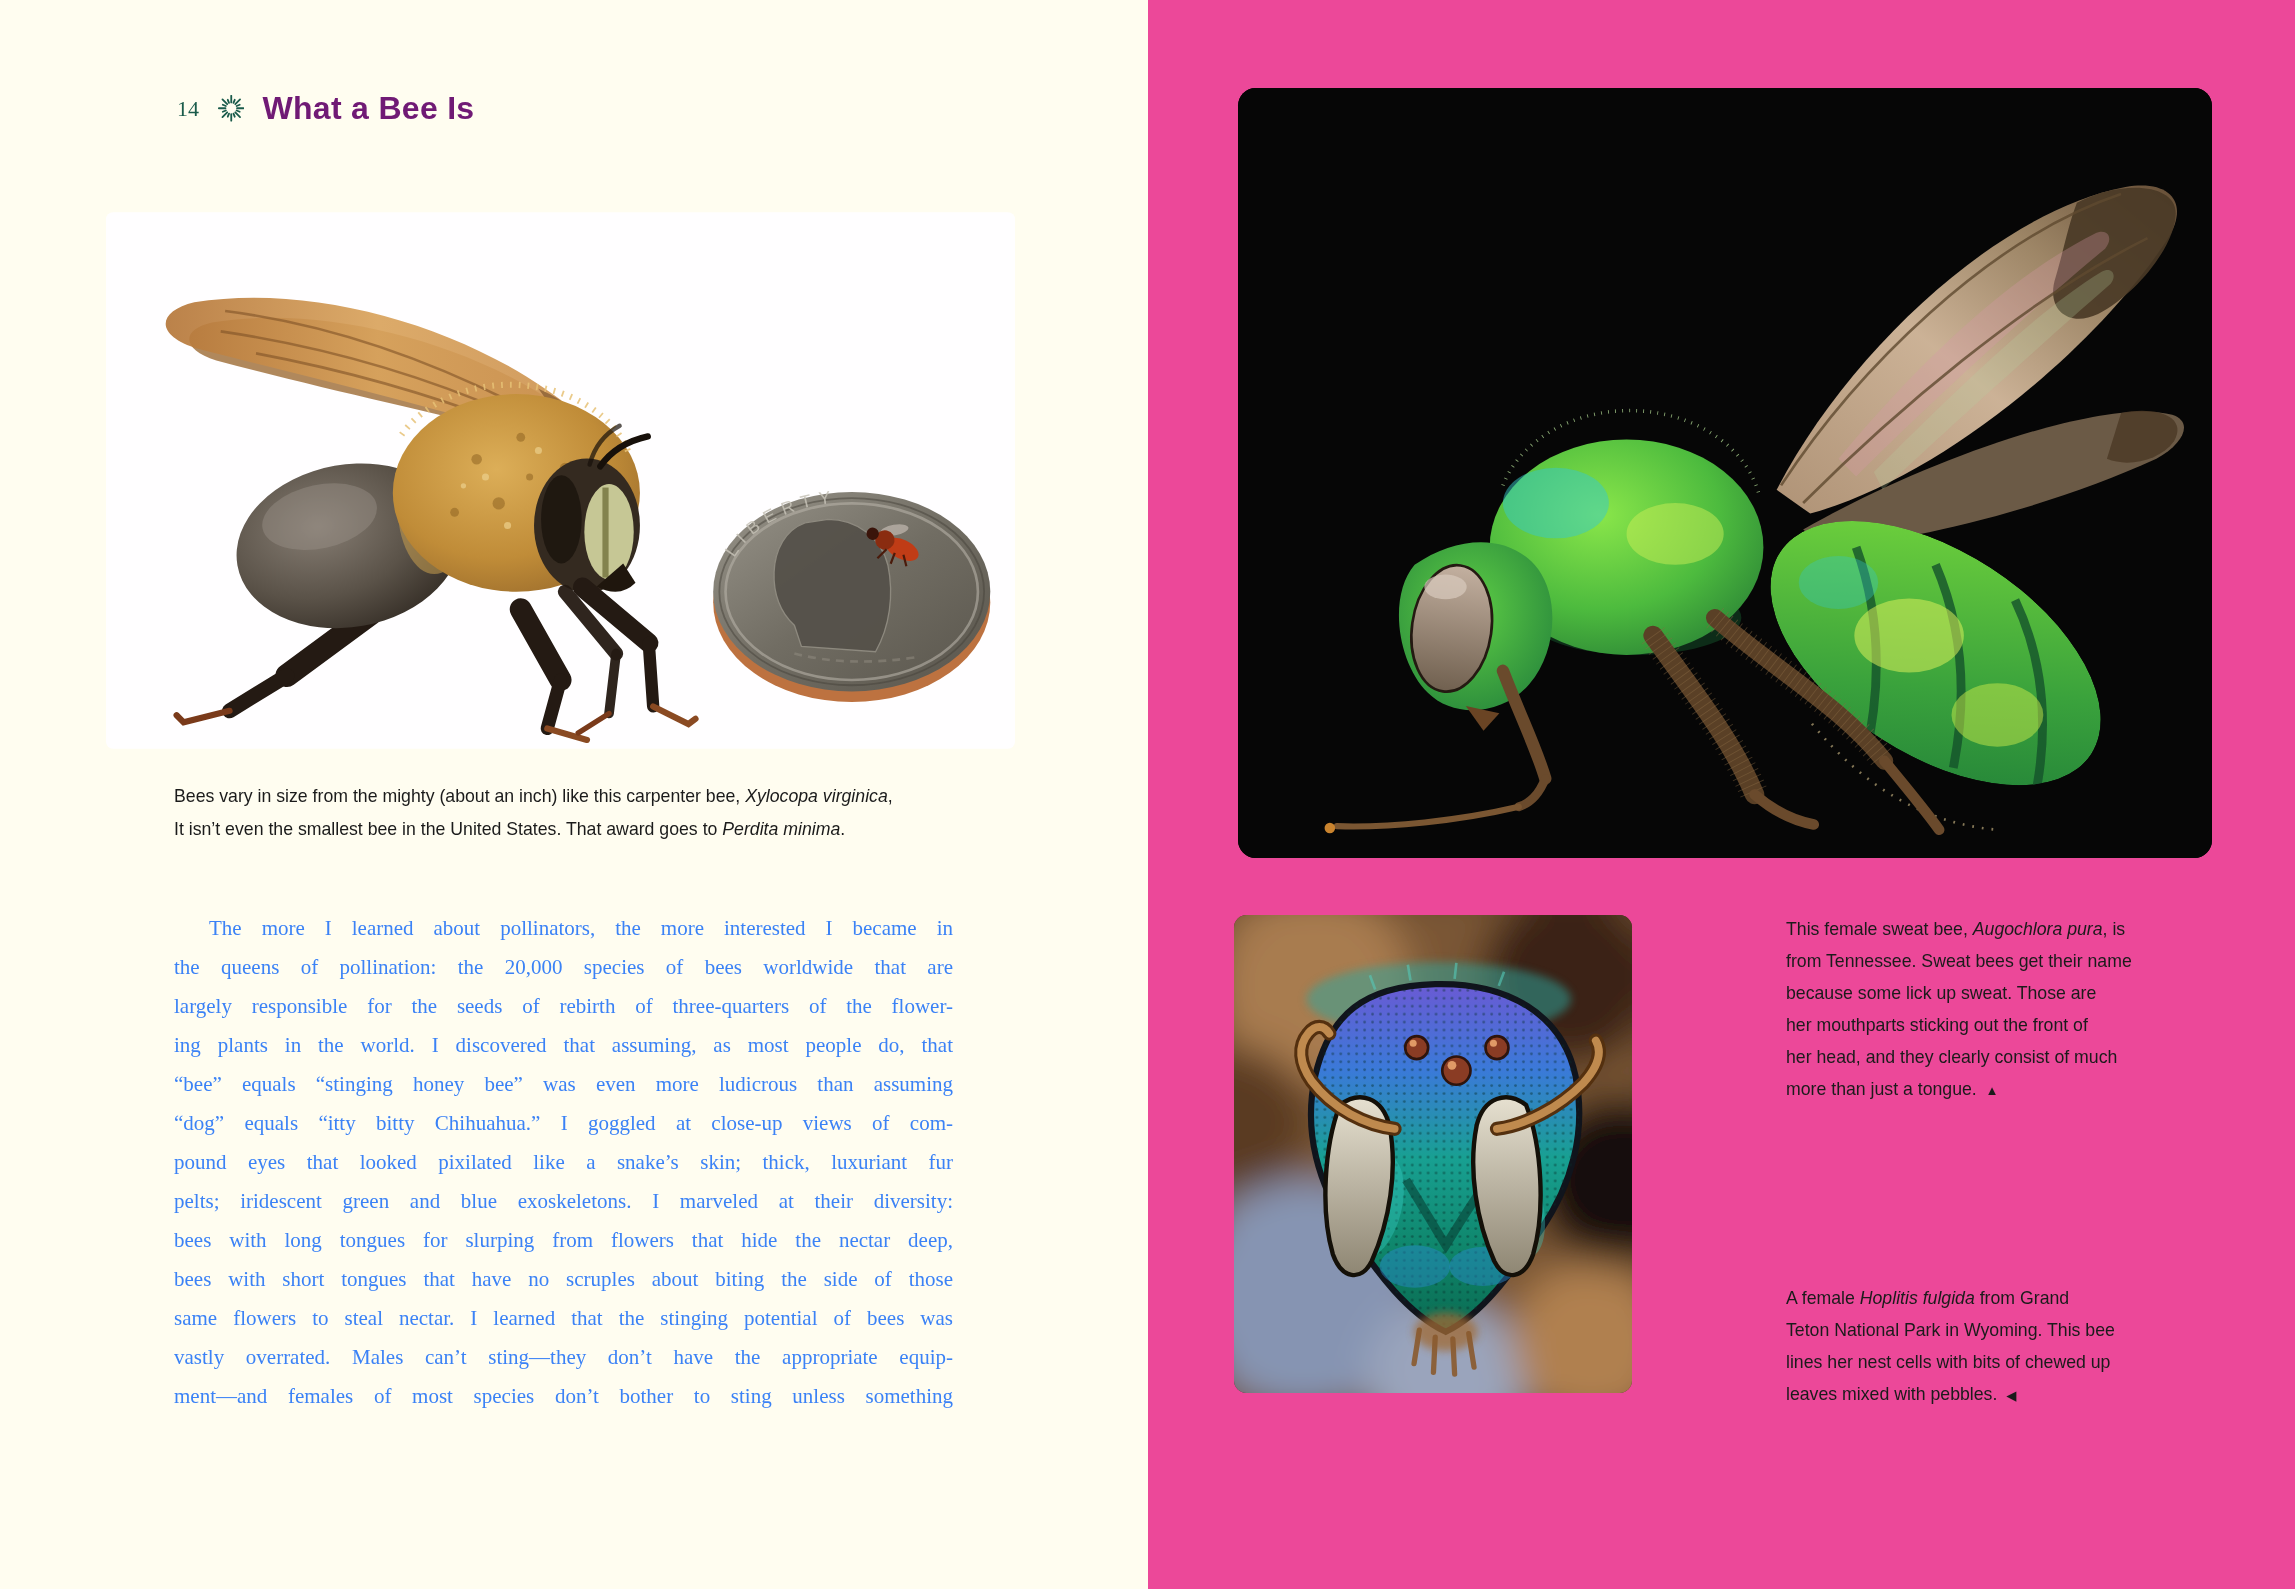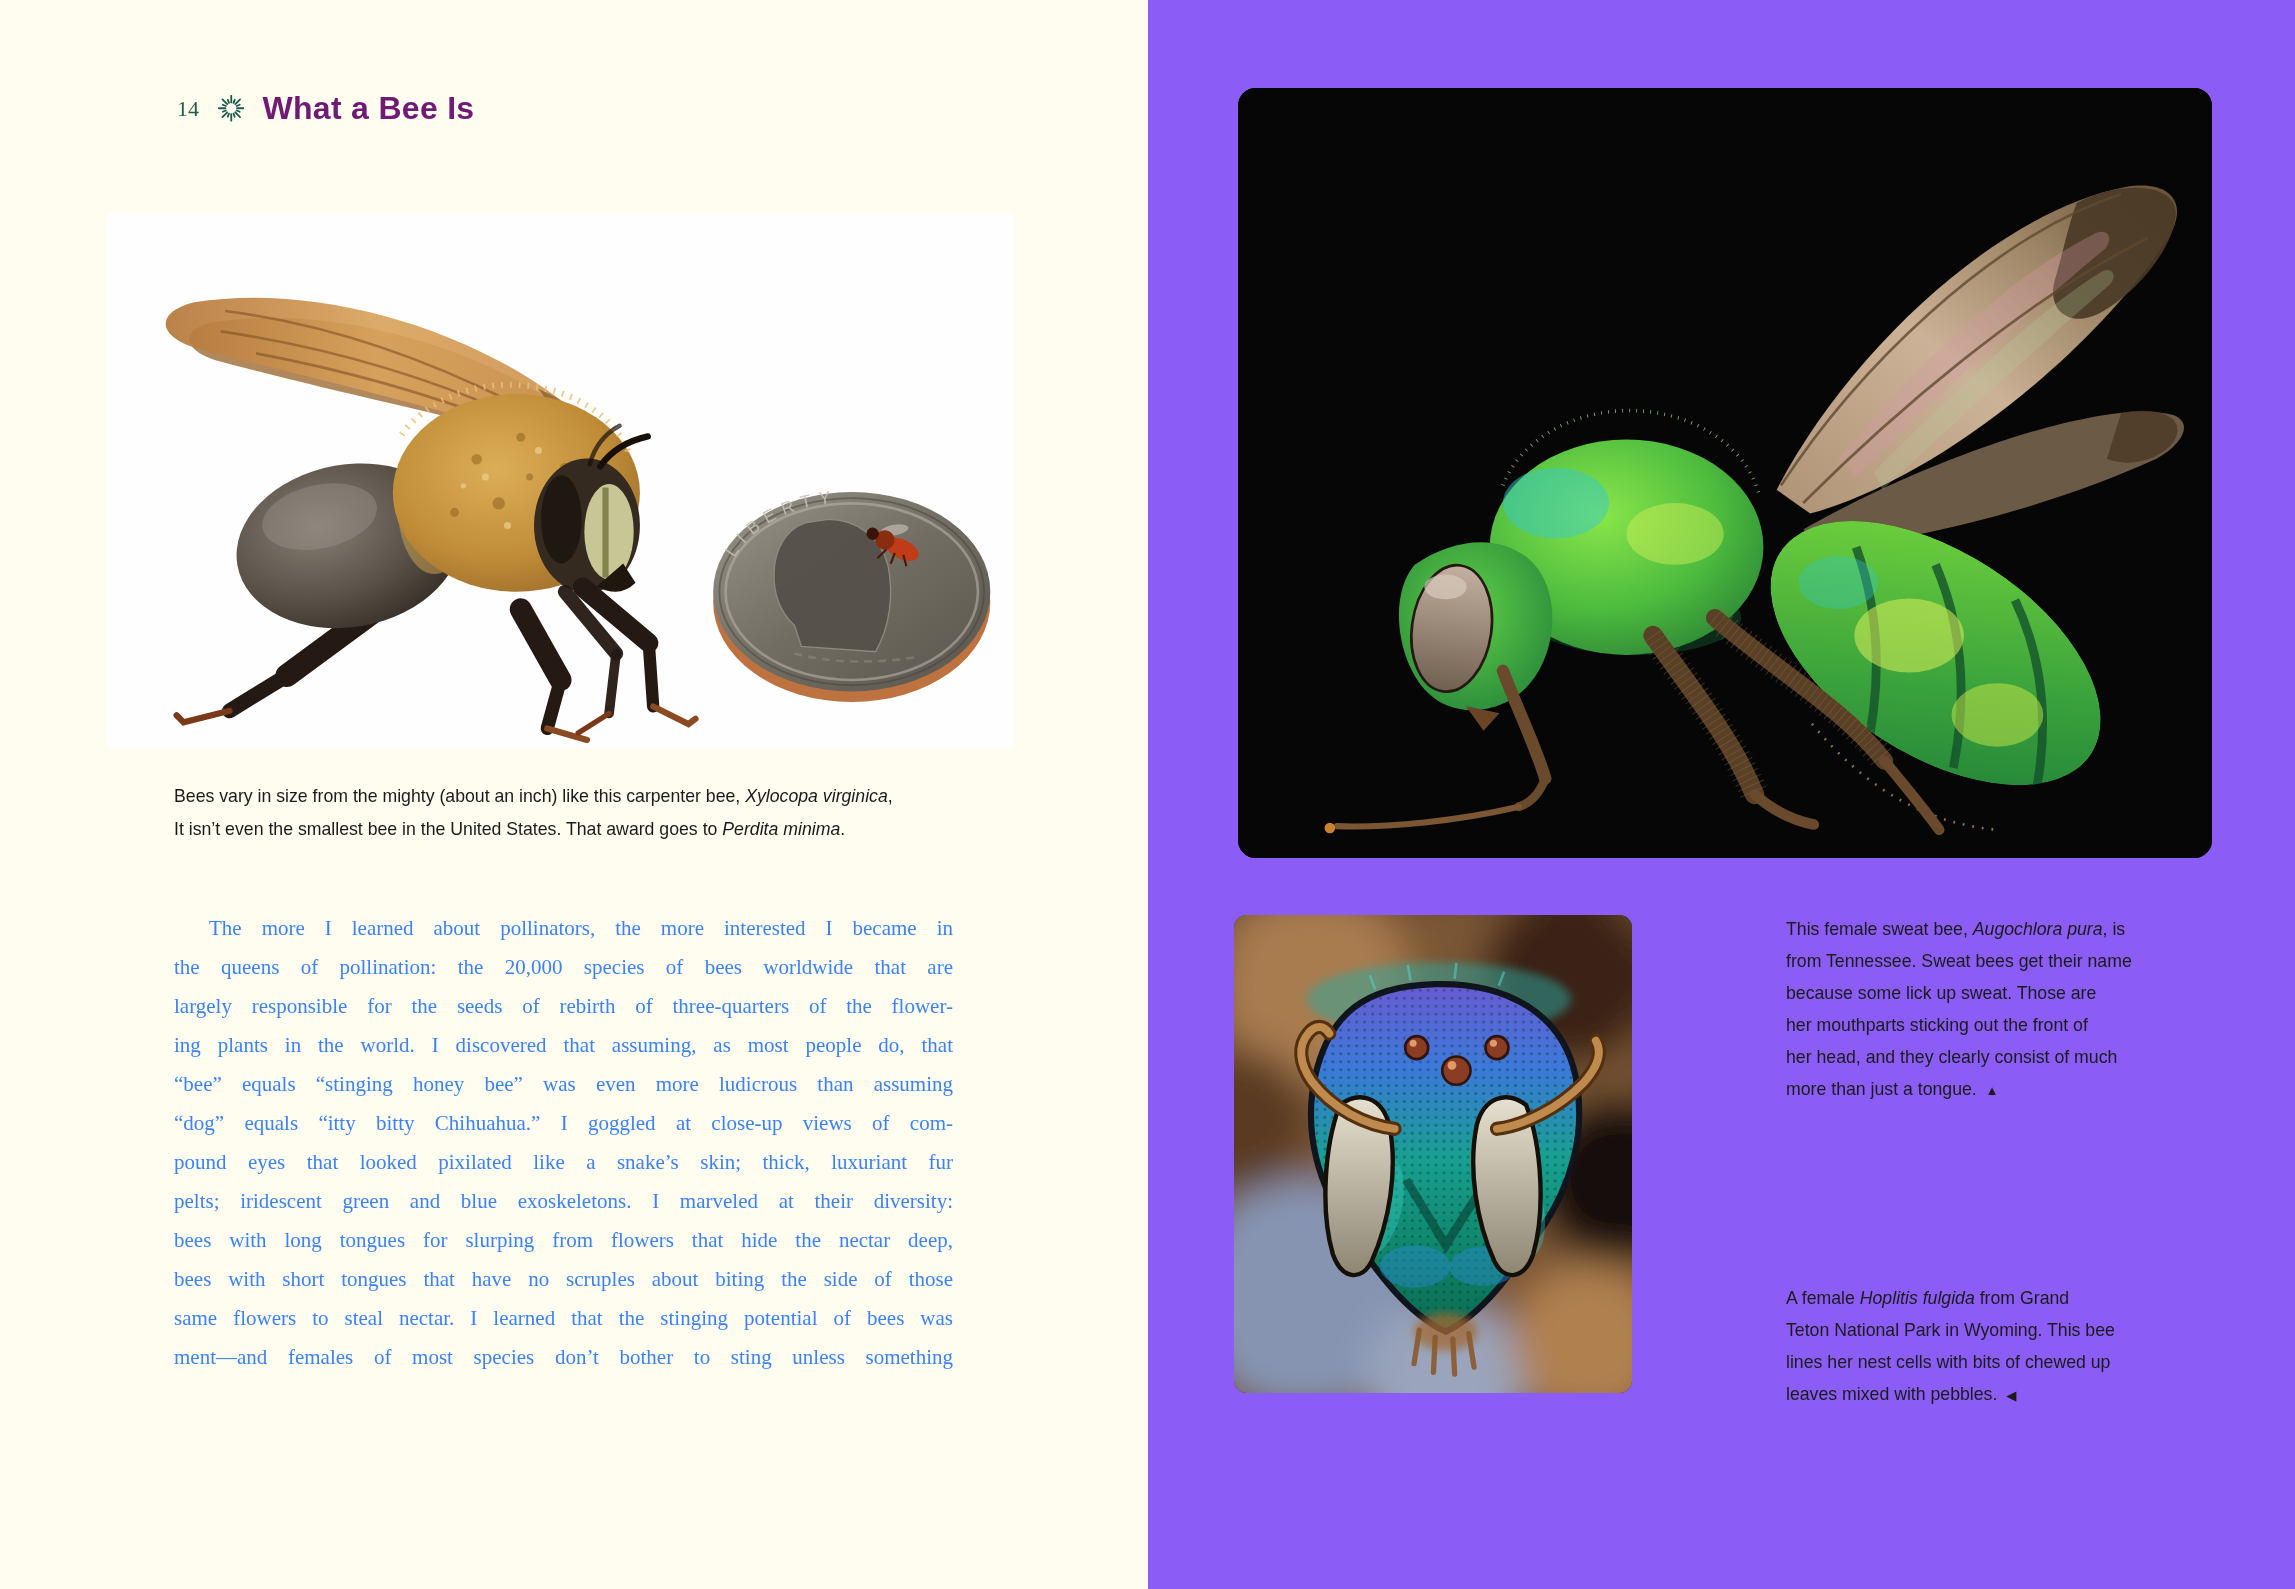--- a/index.html
+++ b/index.html
@@ -1,20 +1,20 @@
 <!DOCTYPE html>
 <html style="font-size:14px"><head>
 <meta charset="utf-8">
 <style>
   html,body{margin:0;padding:0;background:#555;}
   .spread{position:relative;width:2295px;height:1589px;display:flex;overflow:hidden;
           font-family:"Liberation Sans","DejaVu Sans",sans-serif;}
   .page{position:relative;height:100%;flex:0 0 1148px;}
   .page-left{background:#fffdf0;}
-  .page-right{background:#8b5cf6;}
+  .page-right{background:#ec4899;}
 
   .header{position:absolute;left:177px;top:90px;display:flex;align-items:center;gap:18.5px;}
   .pagenum{font-family:"Liberation Serif","DejaVu Serif",serif;font-size:22px;color:#1a5b4b;}
   .title{font-size:32px;font-weight:700;color:#701a75;letter-spacing:0.3px;}
 
   .photo{position:absolute;overflow:hidden;}
   .photo svg{display:block;width:100%;height:100%;}
   .photo-carpenter{left:106px;top:212px;width:909px;height:537px;}
   .photo-large{left:90px;top:88px;width:974px;height:770px;border-radius:17.7px;background:#060606;}
   .photo-small{left:86px;top:915px;width:398px;height:478px;border-radius:12.4px;background:#3a2a1c;}
@@ -179,20 +179,21 @@
         <div class="body-line">the queens of pollination: the 20,000 species of bees worldwide that are</div>
         <div class="body-line">largely responsible for the seeds of rebirth of three-quarters of the flower-</div>
         <div class="body-line">ing plants in the world. I discovered that assuming, as most people do, that</div>
         <div class="body-line">“bee” equals “stinging honey bee” was even more ludicrous than assuming</div>
         <div class="body-line">“dog” equals “itty bitty Chihuahua.” I goggled at close-up views of com-</div>
         <div class="body-line">pound eyes that looked pixilated like a snake’s skin; thick, luxuriant fur</div>
         <div class="body-line">pelts; iridescent green and blue exoskeletons. I marveled at their diversity:</div>
         <div class="body-line">bees with long tongues for slurping from flowers that hide the nectar deep,</div>
         <div class="body-line">bees with short tongues that have no scruples about biting the side of those</div>
         <div class="body-line">same flowers to steal nectar. I learned that the stinging potential of bees was</div>
+        <div class="body-line">vastly overrated. Males can’t sting—they don’t have the appropriate equip-</div>
         <div class="body-line">ment—and females of most species don’t bother to sting unless something</div>
       </div>
   </div>
 
   <div class="page page-right">
 
     <div class="photo photo-large" aria-label="Metallic green sweat bee on black background">
       <svg viewBox="0 0 1103 872">
         <defs>
           <linearGradient id="wingA" x1="0" y1="1" x2="1" y2="0">

